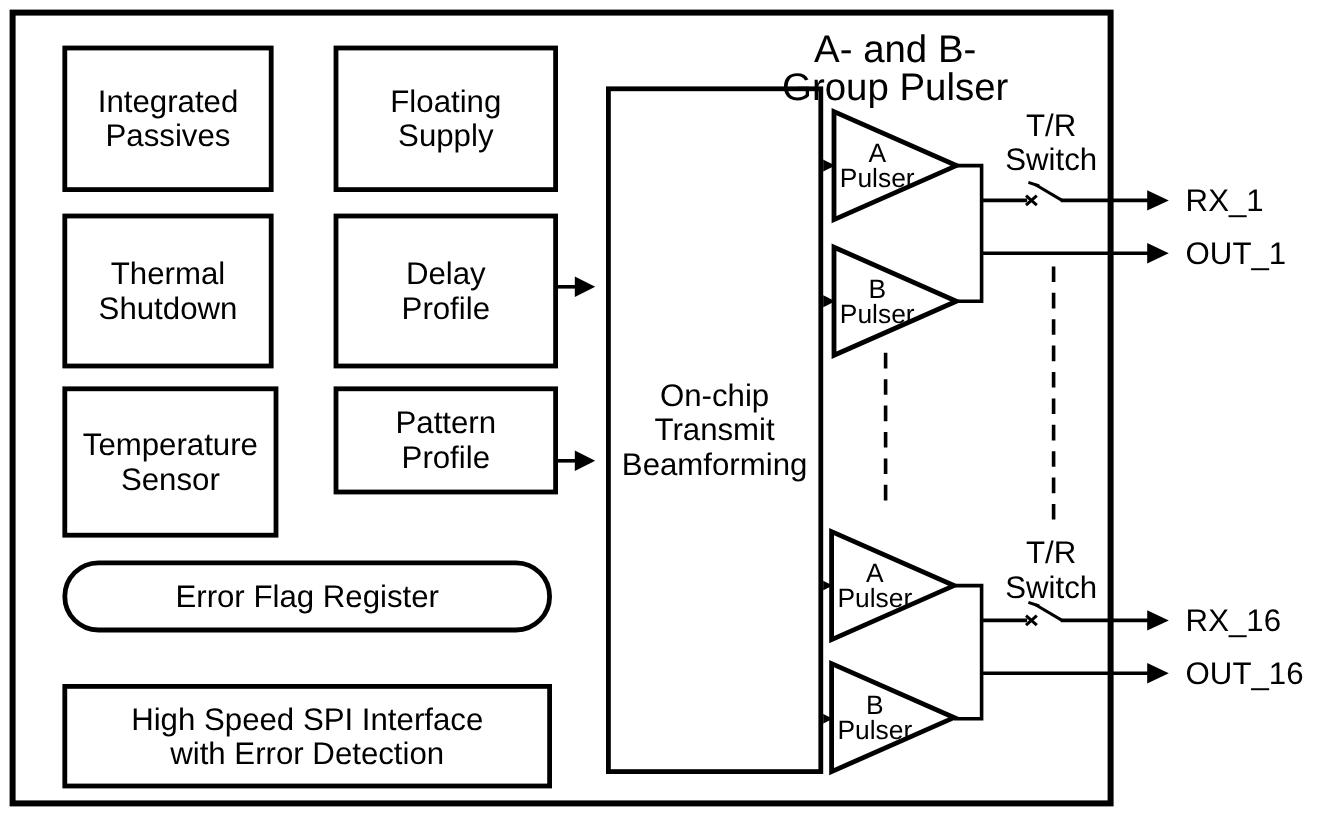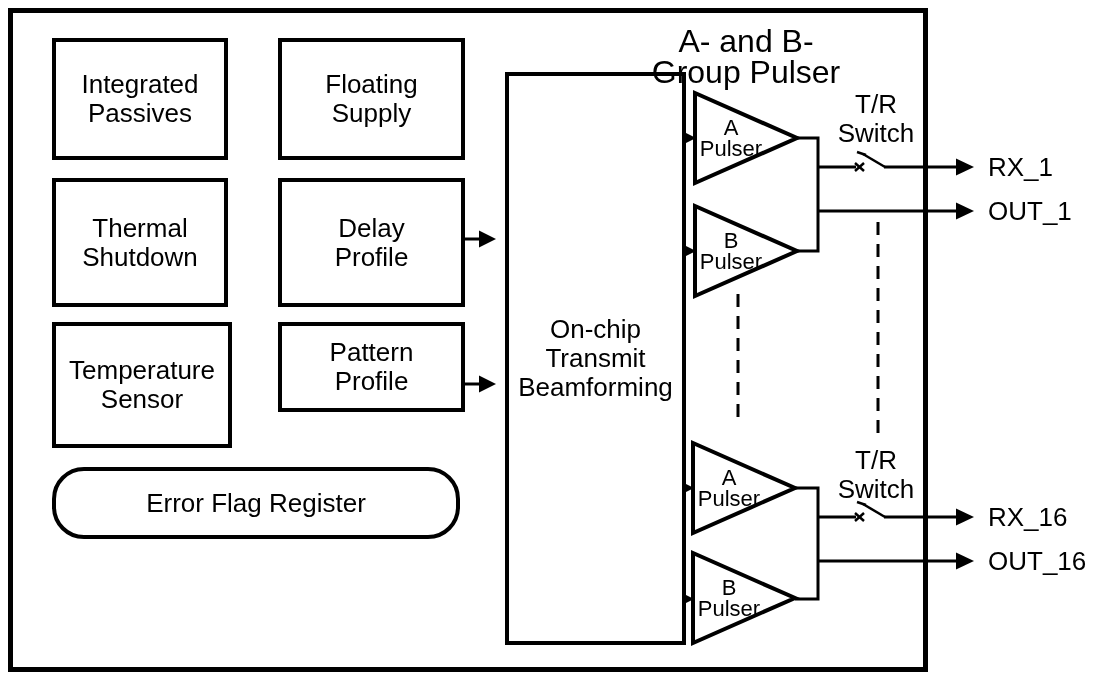--- a/index.html
+++ b/index.html
@@ -17,21 +17,21 @@
     display:flex;align-items:center;justify-content:center;text-align:center;
     font-size:26px;line-height:29px;z-index:3;margin-left:10px;
   }
   .box .lbl{display:block;}
   .b1{left:42px;top:38px;width:176px;height:122px;}
   .b2{left:268px;top:38px;width:187px;height:122px;}
   .b3{left:42px;top:178px;width:176px;height:129px;}
   .b4{left:268px;top:178px;width:187px;height:129px;}
   .b5{left:42px;top:322px;width:180px;height:126px;}
   .b6{left:268px;top:322px;width:187px;height:90px;}
-  .b7{left:42px;top:467px;width:408px;height:72px;border-radius:32px;}
+  .b7{left:42px;top:467px;width:408px;height:60px;border-radius:32px;}
   .b8{left:42px;top:570px;width:408px;height:87px;}
   .col1 .lbl{max-width:160px;}
   .col2 .lbl{max-width:120px;}
   .b7 .lbl{max-width:400px;}
   .b8 .lbl{max-width:340px;}
   .bf{left:495px;top:72px;width:181px;height:573px;}
   .bf .lbl{max-width:159px;}
   .txt{position:absolute;z-index:4;text-align:center;}
   .title{left:641px;top:26px;width:210px;font-size:32px;line-height:31px;text-align:center;}
   .trlabel{width:86px;font-size:26px;line-height:29px;}
@@ -132,20 +132,23 @@
   </div>
   <div class="box b5 col1">
     <span class="lbl">Temperature Sensor</span>
   </div>
   <div class="box b6 col2">
     <span class="lbl">Pattern Profile</span>
   </div>
   <div class="box b7">
     <span class="lbl">Error Flag Register</span>
   </div>
+  <div class="box b8">
+    <span class="lbl">High Speed SPI Interface with Error Detection</span>
+  </div>
 
   <div class="box bf">
     <span class="lbl">On-chip Transmit Beamforming</span>
   </div>
 
   <div class="txt title">A- and B-Group Pulser</div>
 
   <div class="ptxt pa1">A Pulser</div>
   <div class="ptxt pb1">B Pulser</div>
   <div class="ptxt pa16">A Pulser</div>

